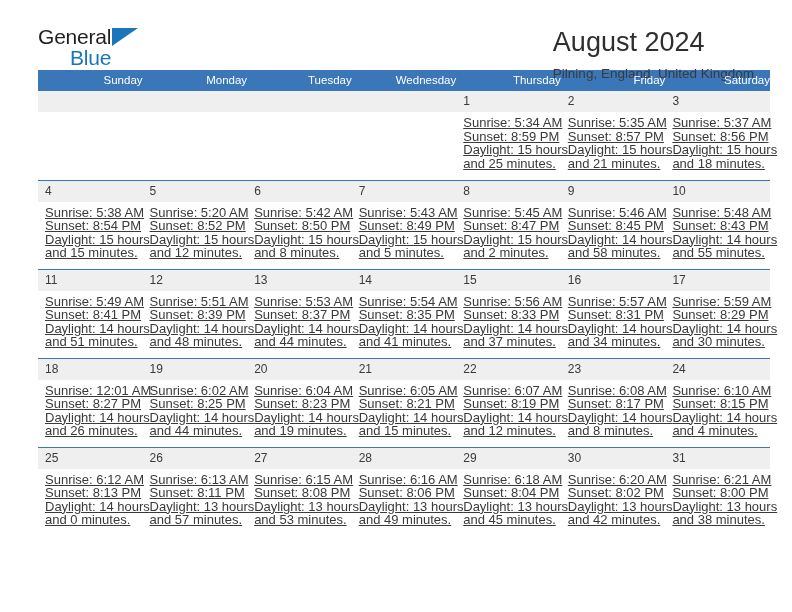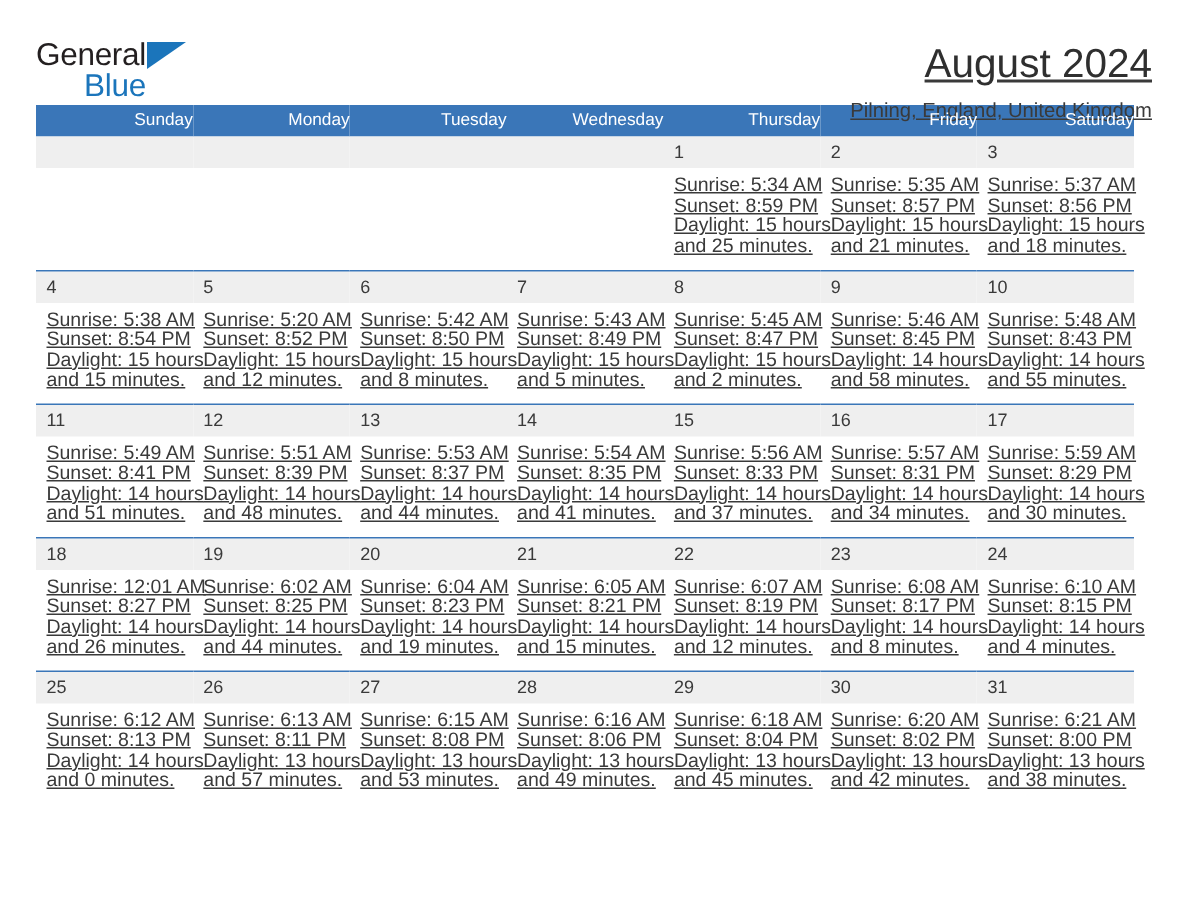--- a/index.html
+++ b/index.html
@@ -12,21 +12,21 @@
     background: #ffffff;
     font-family: "Liberation Sans", sans-serif;
     color: #3a3a3a;
     overflow: hidden;
   }
   .page {
     position: relative;
     width: 792px;
     height: 454px;
     box-sizing: border-box;
-    padding: 0 24px;
+    padding: 0 38px;
   }
 
   
   .top {
     display: flex;
     justify-content: space-between;
     align-items: flex-start;
     height: 70px;
     padding-top: 26px;
     box-sizing: border-box;
@@ -57,23 +57,22 @@
   .logo-blue {
     position: absolute;
     left: 32px;
     top: 21px;
     font-size: 21px;
     color: #1b75bb;
     letter-spacing: -0.2px;
     line-height: 22px;
   }
   .title-wrap {
-    text-align: right;
+    text-align: left;
     padding-top: 0px;
-    text-decoration: underline;
   }
   .cal-title {
     font-size: 27px;
     color: #2f2f2f;
     line-height: 32px;
     font-weight: normal;
     margin: 0;
   }
   .cal-subtitle {
     font-size: 13.5px;

